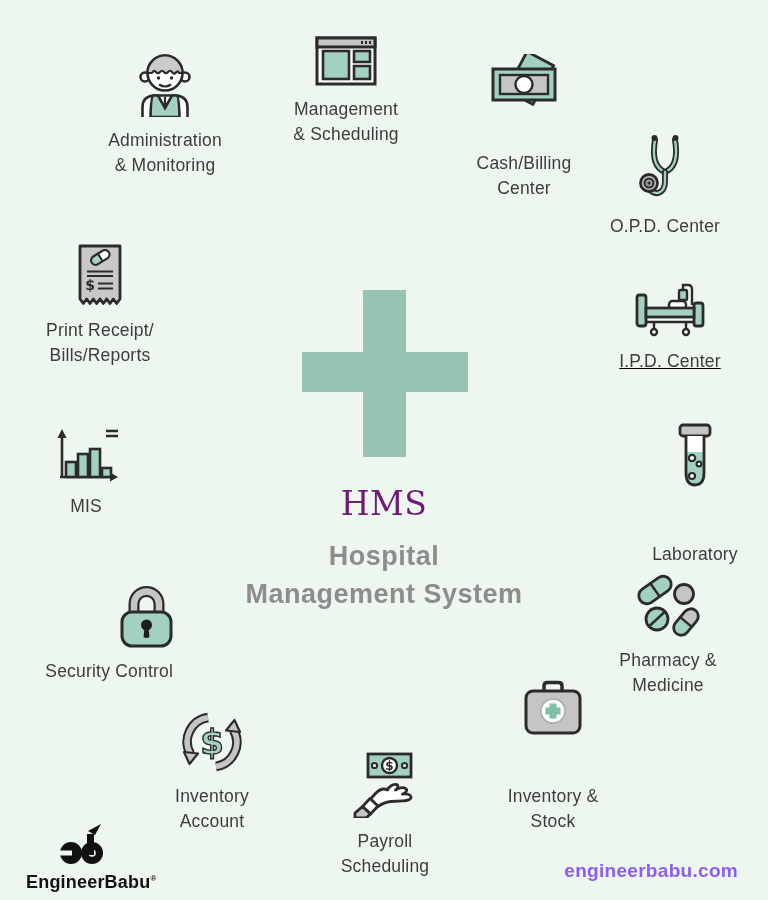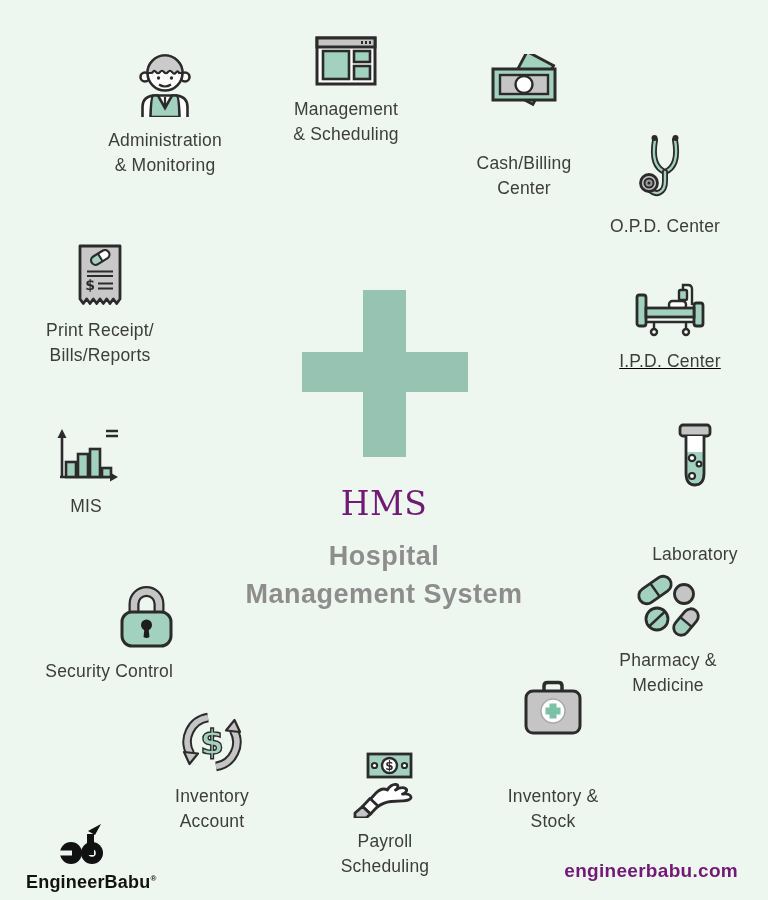--- a/index.html
+++ b/index.html
@@ -35,21 +35,21 @@
   .hms-subtitle{
     position:absolute;left:224px;top:537px;width:320px;text-align:center;
     font-family:Liberation Sans, sans-serif;font-weight:700;font-size:27px;line-height:38px;
     color:#8d8d8d;letter-spacing:0.5px;
   }
   
   .brand{position:absolute;left:26px;top:822px;width:114px;text-align:center;}
   .brand .logo{display:block;margin:0 auto 2px auto;}
   .brand-name{font-size:18px;font-weight:700;color:#121212;letter-spacing:0.2px;}
   .brand-name sup{font-size:8px;}
-  .website{position:absolute;right:30px;top:860px;font-size:19px;font-weight:700;color:#701a75;letter-spacing:0.3px;}
+  .website{position:absolute;right:30px;top:860px;font-size:19px;font-weight:700;color:#8b5cf6;letter-spacing:0.3px;}
 </style>
 </head>
 <body>
 
 <div class="hms-cross">
   <svg width="166" height="167" viewBox="0 0 166 167">
     <rect x="61" y="0" width="43" height="167" fill="#97c4b2"></rect>
     <rect x="0" y="62" width="166" height="40" fill="#97c4b2"></rect>
   </svg>
 </div>

